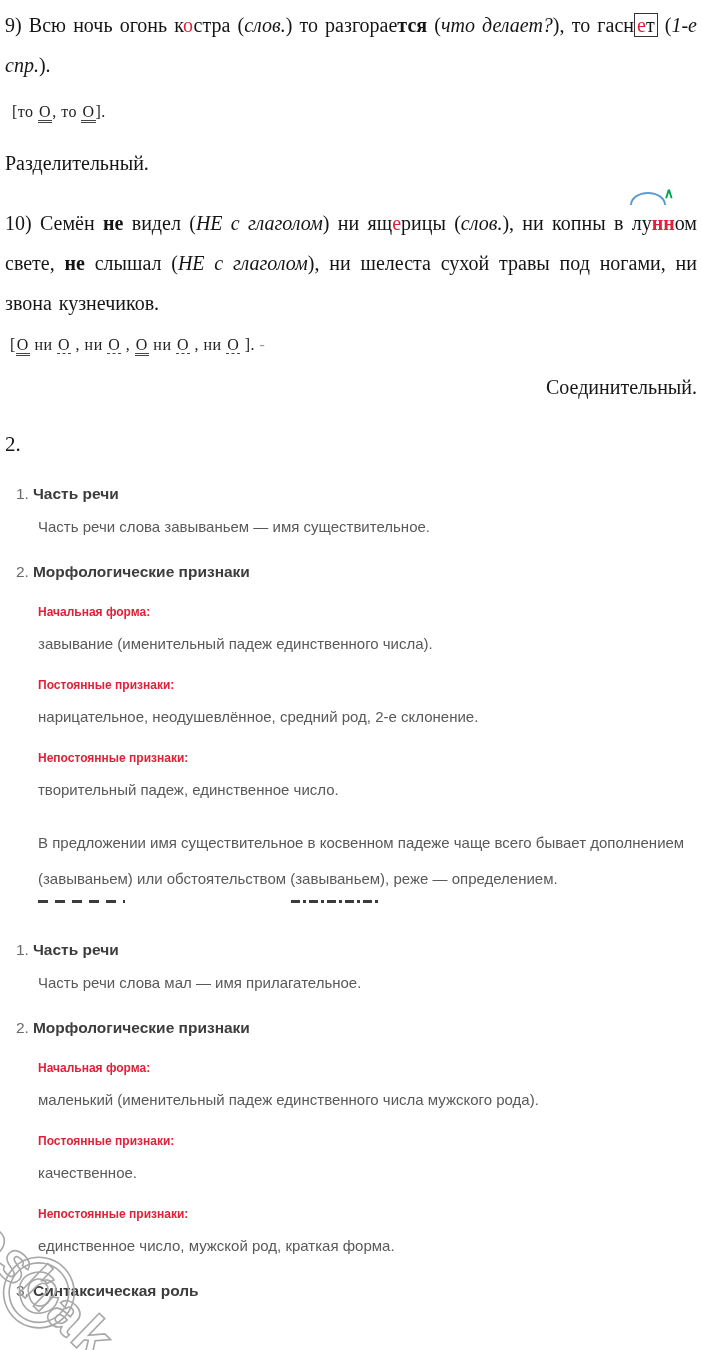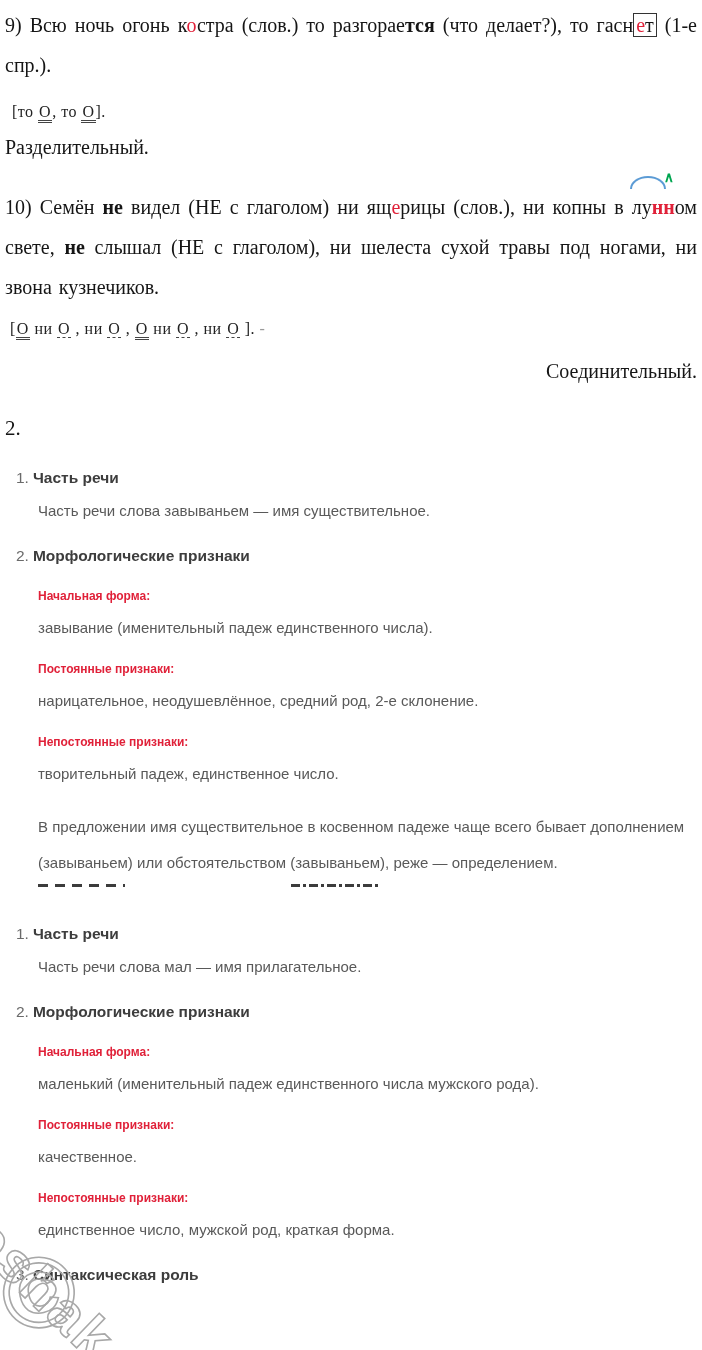--- a/index.html
+++ b/index.html
@@ -20,21 +20,21 @@
   .doc{padding:5px 5px 0 5px;}
 
   
   .serif-para{
     font-size:20px;line-height:40px;color:var(--black);
     text-align:justify;word-spacing:2px;
   }
   .seg-red{color:var(--red);}
   .seg-bold{font-weight:bold;}
   .seg-redbold{color:var(--red);font-weight:bold;}
-  .seg-italic{}
+  .seg-italic{font-style:italic;}
   .seg-boxL{border:1px solid #333;border-right:none;padding:0 0 0 2px;color:var(--red);}
   .seg-boxR{border:1px solid #333;border-left:none;padding:0 2px 0 0;}
   .seg-faint{color:#9a9a9a;}
 
   .seg-arc{position:relative;display:inline-block;}
   .seg-arc::after{
     content:"";position:absolute;left:-2px;right:-14px;top:-11px;height:11px;
     border:2px solid var(--blue);border-bottom:none;
     border-radius:50% 50% 0 0 / 100% 100% 0 0;
   }
@@ -45,21 +45,21 @@
     font-family:"Liberation Sans",sans-serif;line-height:1;
   }
 
   .schema-line{
     font-size:16px;line-height:24px;color:#222;
     margin-top:15px;padding-left:7px;letter-spacing:0.5px;
   }
   .seg-opred{border-bottom:3px double #444;padding:0 1px;}
   .seg-oobj{border-bottom:1px dashed #444;padding:0 1px;}
 
-  .type-label{font-size:20px;line-height:26px;color:var(--black);margin-top:10px;}
+  .type-label{font-size:20px;line-height:26px;color:var(--black);margin-top:26px;}
   .p10{margin-top:27px;}
   .schema2{margin-top:10px;padding-left:5px;}
   .type10{margin-top:17px;text-align:right;}
   .part2-heading{font-size:21px;line-height:26px;color:var(--black);margin-top:31px;}
 
   
   .analysis{
     font-family:"Liberation Sans", sans-serif;
     padding-left:11px;
   }

